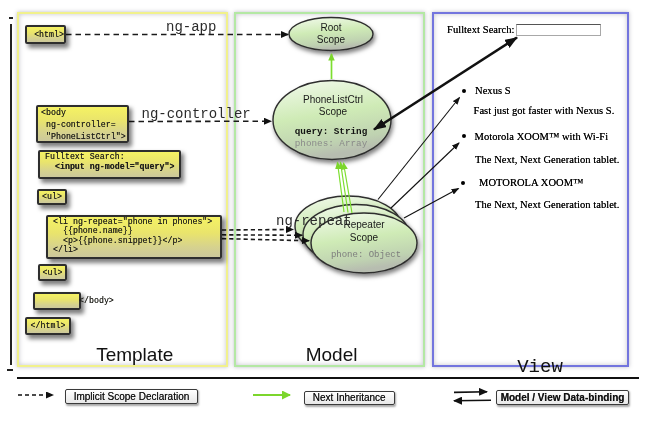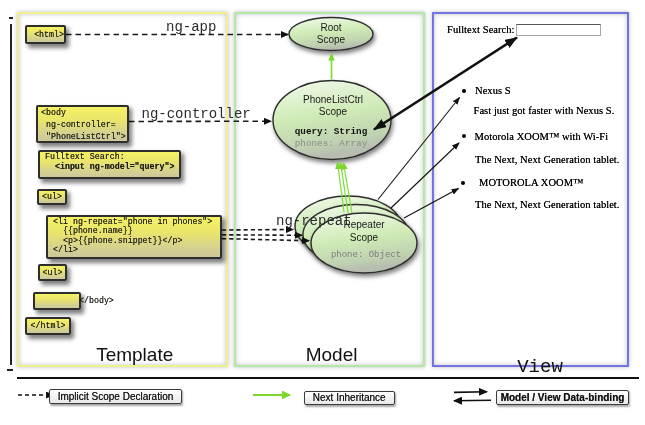--- a/index.html
+++ b/index.html
@@ -160,16 +160,16 @@
       </marker>
       <marker id="mGreen2" markerUnits="userSpaceOnUse" markerWidth="9" markerHeight="9" refX="8" refY="4.5" orient="auto">
         <path d="M0,0 L9,4.5 L0,9 z" fill="#7cd62c"></path>
       </marker>
     </defs>
     <line x1="18" y1="395" x2="53" y2="395" stroke="#111" stroke-width="1.4" stroke-dasharray="4,3" marker-end="url(#mBlack2)"></line>
     <line x1="253" y1="395" x2="290" y2="395" stroke="#7cd62c" stroke-width="2" marker-end="url(#mGreen2)"></line>
     <line x1="454" y1="392.4" x2="487" y2="391.7" stroke="#111" stroke-width="1.6" marker-end="url(#mThin2)"></line>
     <line x1="491" y1="400.2" x2="454" y2="400.8" stroke="#111" stroke-width="1.6" marker-end="url(#mThin2)"></line>
   </svg>
-  <div class="lgbox" style="left:49px;top:389px;width:133px;height:14.5px;line-height:13px;">Implicit Scope Declaration</div>
+  <div class="lgbox" style="left:65px;top:389px;width:133px;height:14.5px;line-height:13px;">Implicit Scope Declaration</div>
   <div class="lgbox" style="left:304px;top:390.5px;width:90.5px;height:14px;line-height:12.5px;">Next Inheritance</div>
   <div class="lgbox" style="left:496px;top:389.5px;width:133px;height:15.5px;line-height:14px;font-weight:bold;">Model / View Data-binding</div>
 </div>
 
 </body></html>

